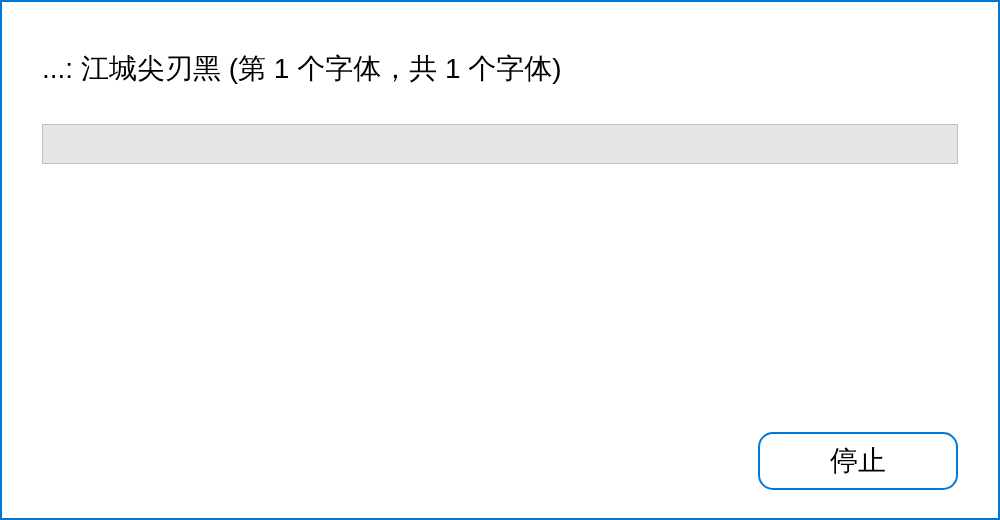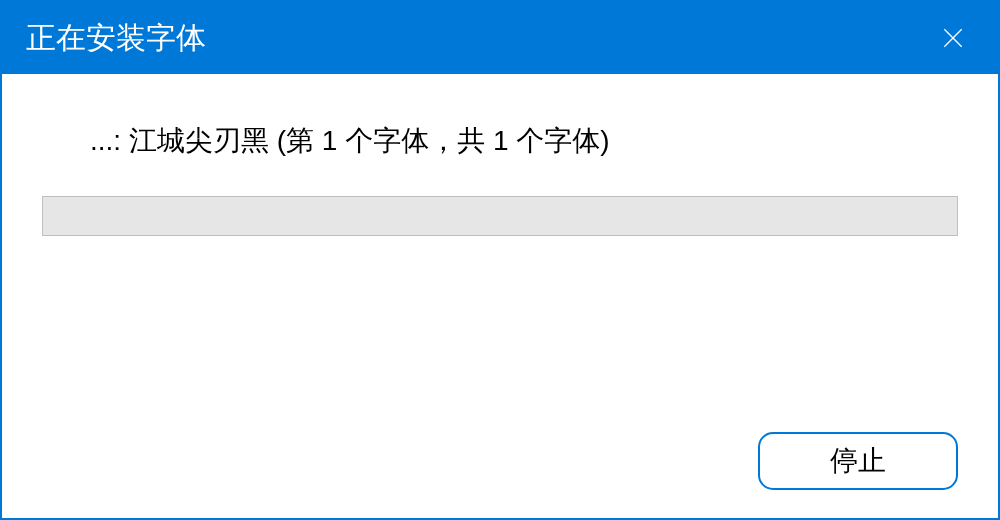--- a/index.html
+++ b/index.html
@@ -52,21 +52,20 @@
       padding: 40px 40px 28px 40px;
       display: flex;
       flex-direction: column;
       position: relative;
     }
     .status-text {
       font-size: 28px;
       color: #000000;
       margin-bottom: 36px;
       margin-top: 8px;
-      margin-left: 48px;
     }
     .progress-bar {
       width: 100%;
       height: 40px;
       background: #e6e6e6;
       border: 1px solid #bfbfbf;
     }
     .button-row {
       position: absolute;
       bottom: 28px;
@@ -82,29 +81,20 @@
       font-family: inherit;
       color: #000000;
       cursor: pointer;
       padding: 0 40px;
     }
   </style>
 </head>
 <body>
 
 <div class="dialog">
-  <div class="titlebar">
-    <div class="titlebar-title">正在安装字体</div>
-    <div class="close-btn">
-      <svg viewBox="0 0 24 24" fill="none" stroke="#ffffff" stroke-width="1.2">
-        <line x1="4" y1="4" x2="20" y2="20"></line>
-        <line x1="20" y1="4" x2="4" y2="20"></line>
-      </svg>
-    </div>
-  </div>
   <div class="content">
     <div class="status-text">...: 江城尖刃黑 (第 1 个字体，共 1 个字体)</div>
     <div class="progress-bar"></div>
     <div class="button-row">
       <button class="stop-btn">停止</button>
     </div>
   </div>
 </div>
 
 </body></html>

